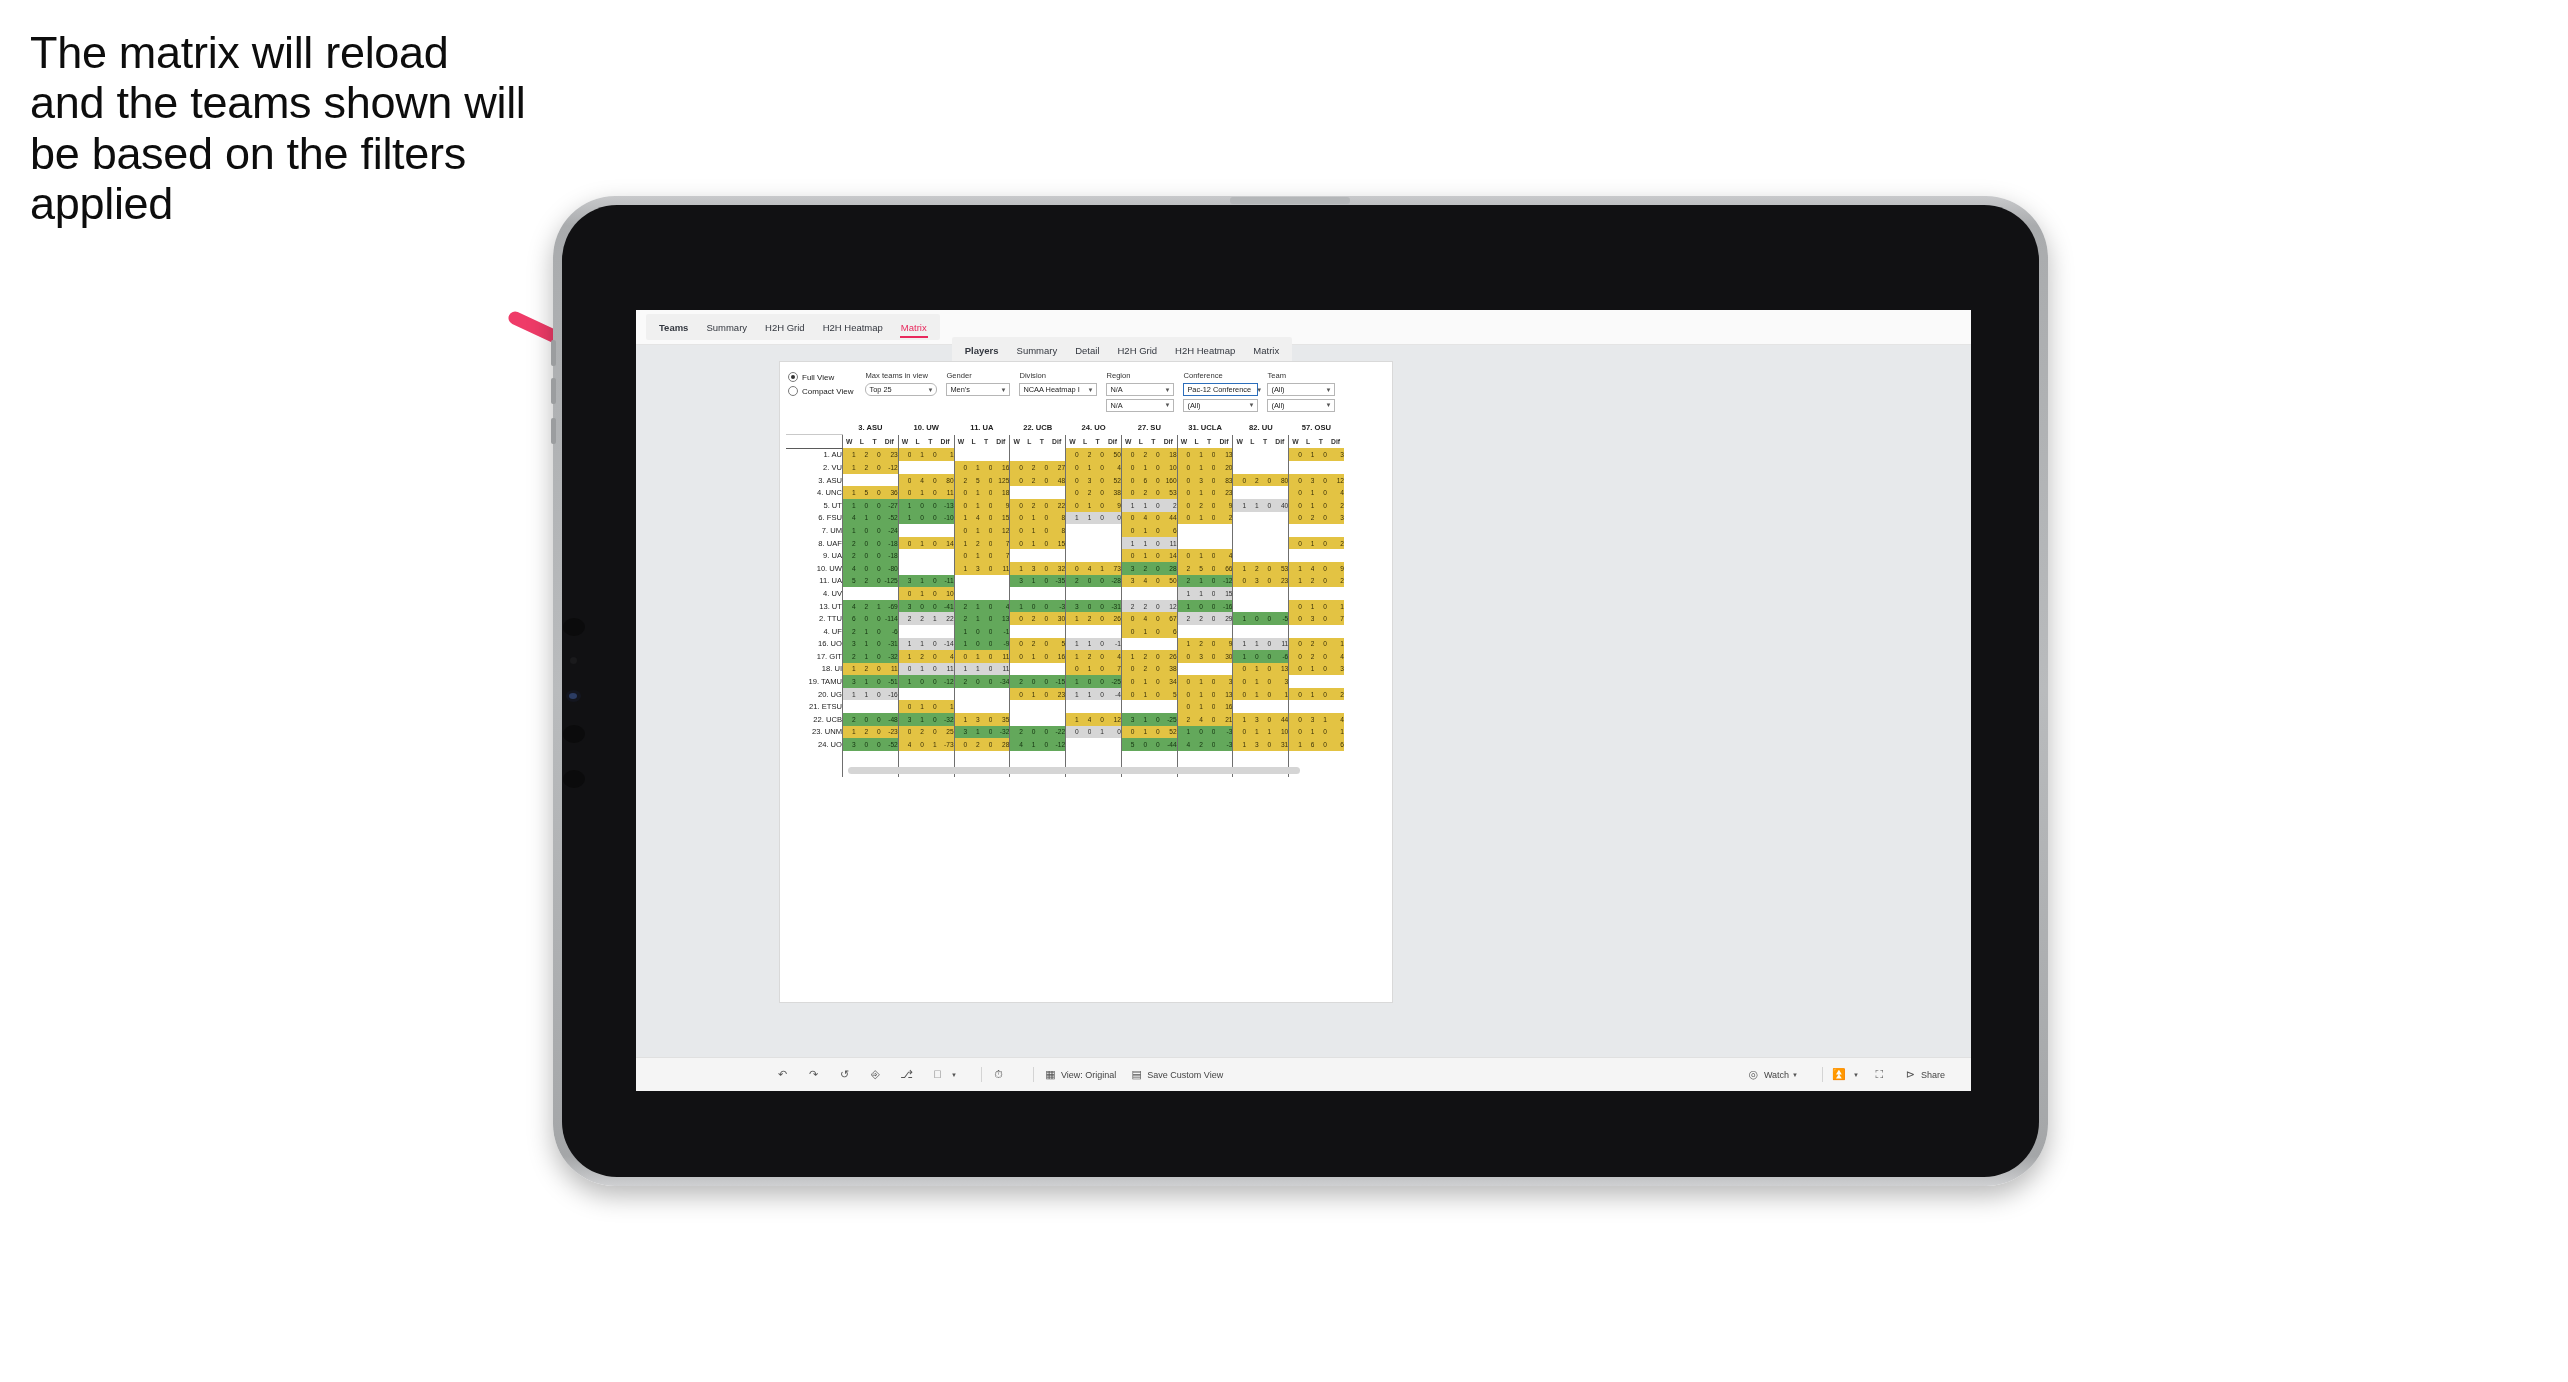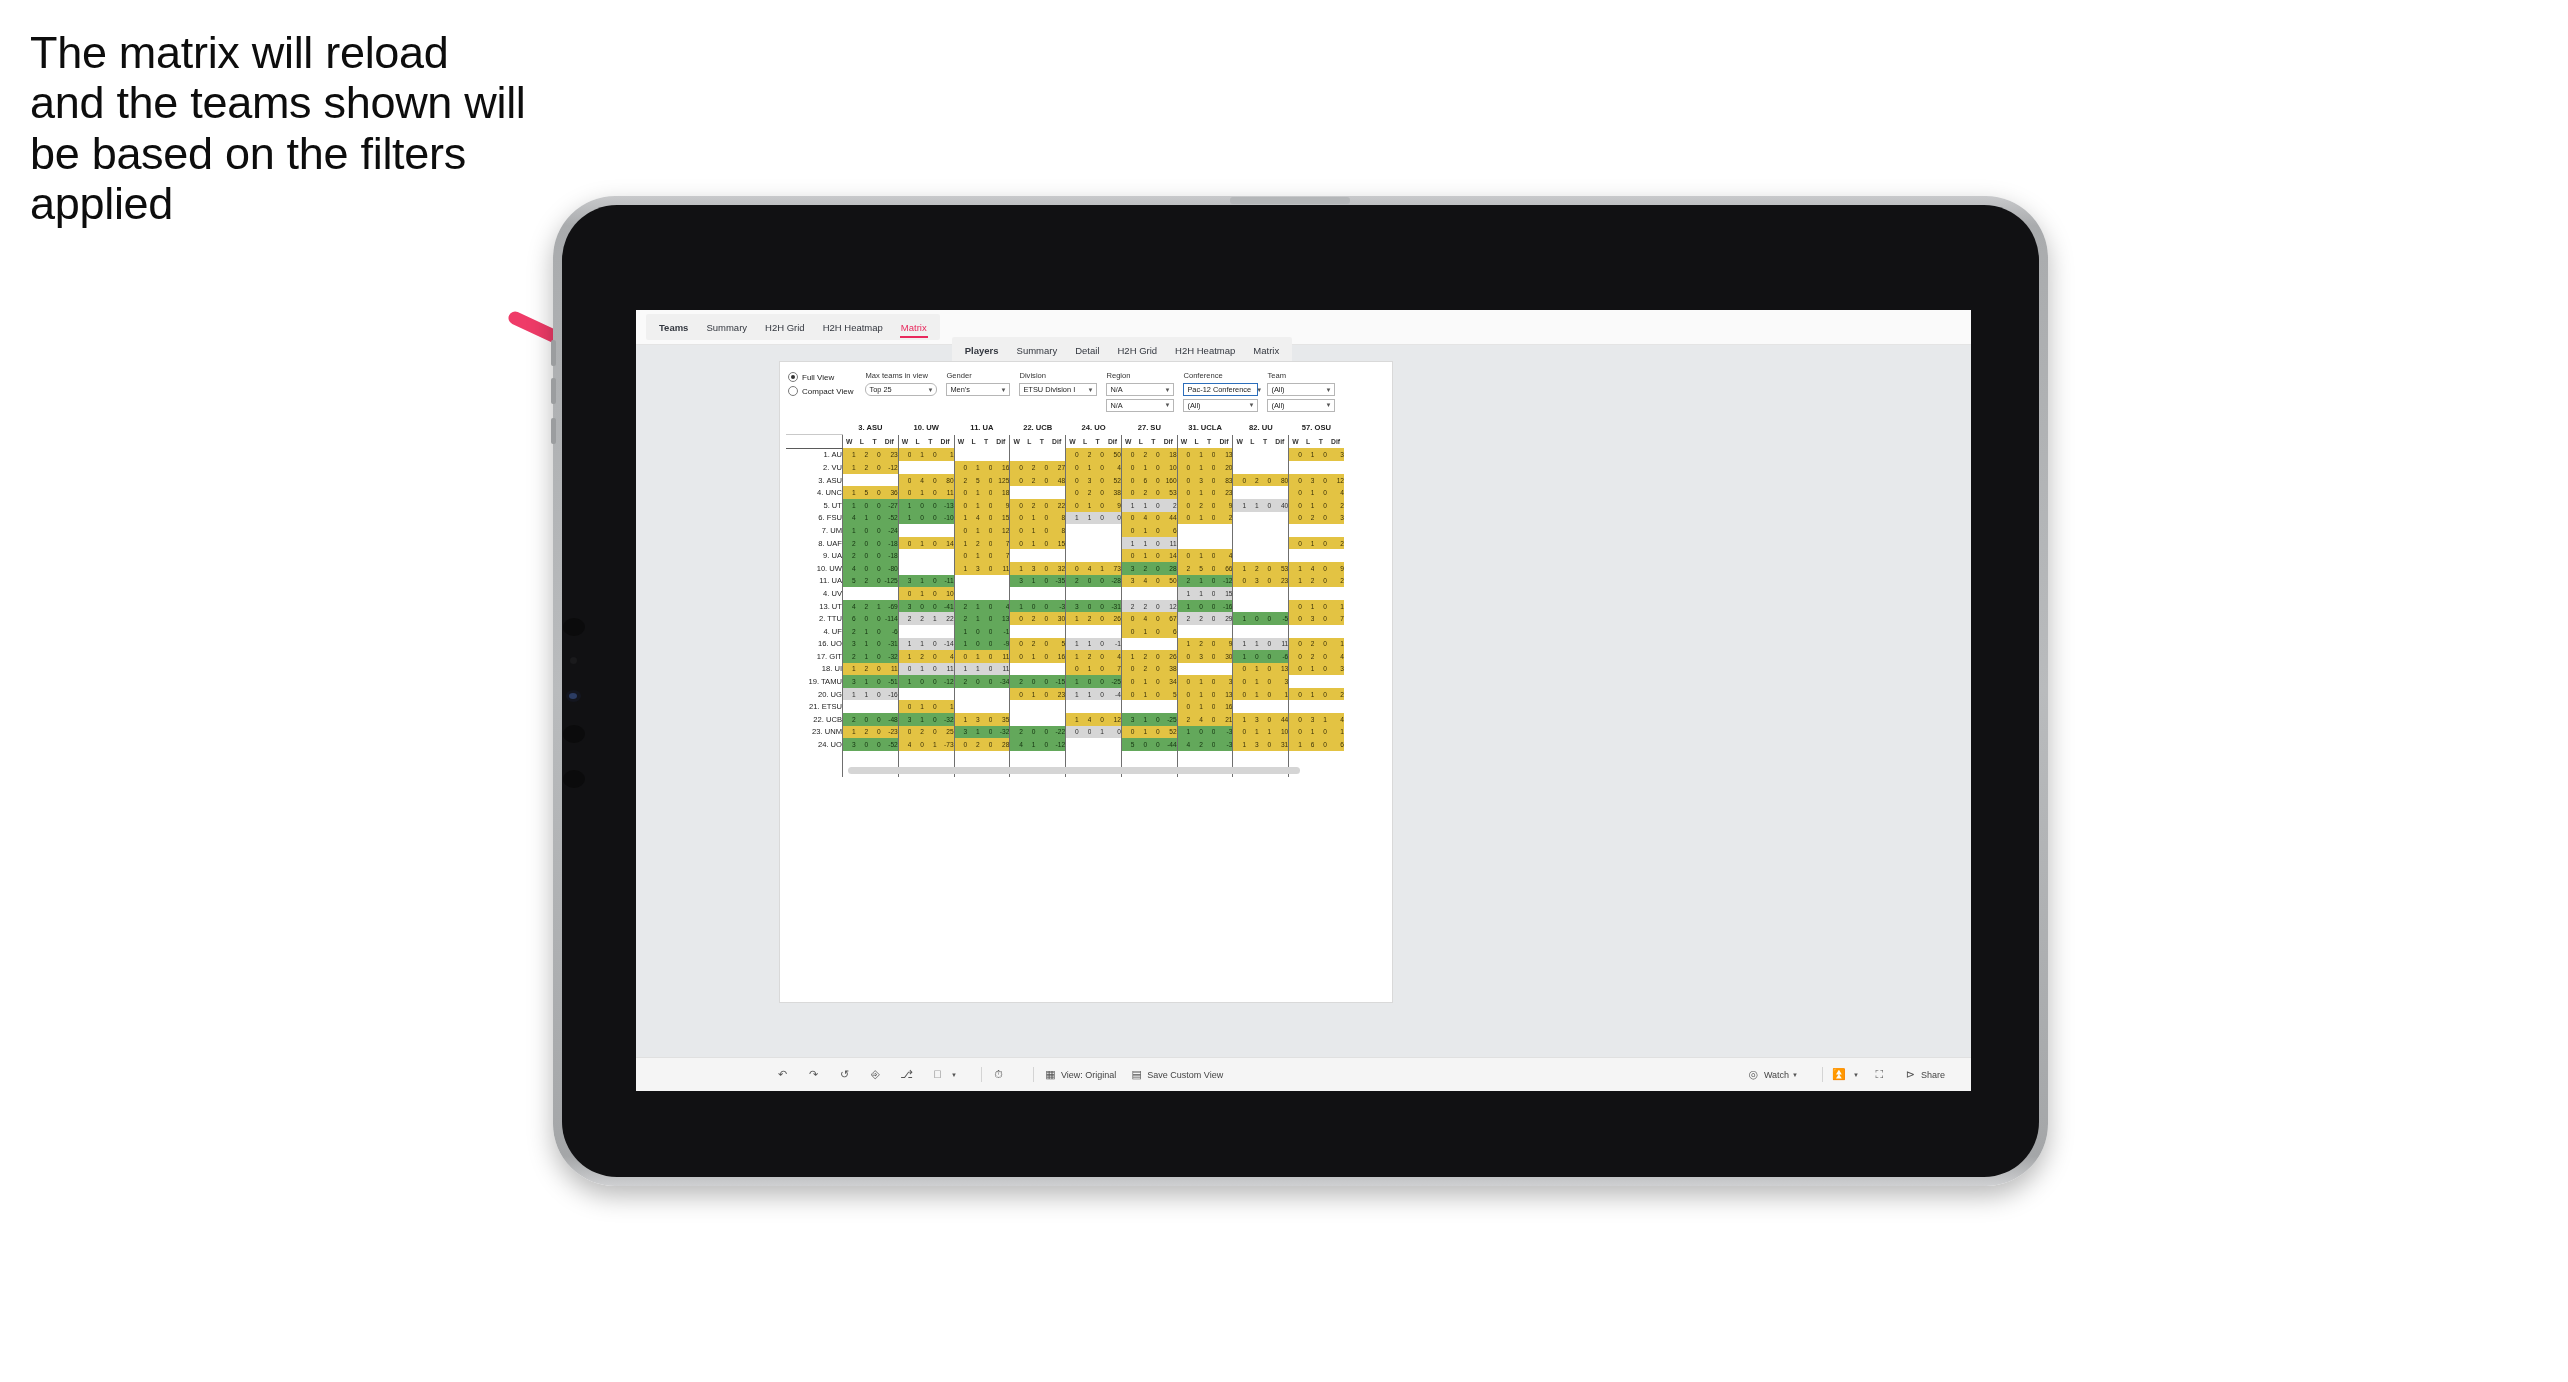--- a/index.html
+++ b/index.html
@@ -219,21 +219,21 @@
             <div class="fgroup">
               <div class="flabel">Gender</div>
               <div class="fselect" style="width: 64px;">
                 <span>Men's</span>
                 <span class="car">▼</span>
               </div>
             </div>
             <div class="fgroup">
               <div class="flabel">Division</div>
               <div class="fselect" style="width: 78px;">
-                <span>ETSU Division I</span>
+                <span>NCAA Heatmap I</span>
                 <span class="car">▼</span>
               </div>
             </div>
             <div class="fgroup">
               <div class="flabel">Region</div>
               <div class="fselect" style="width: 68px;">
                 <span>N/A</span>
                 <span class="car">▼</span>
               </div>
               <div class="fselect" style="width: 68px;">

